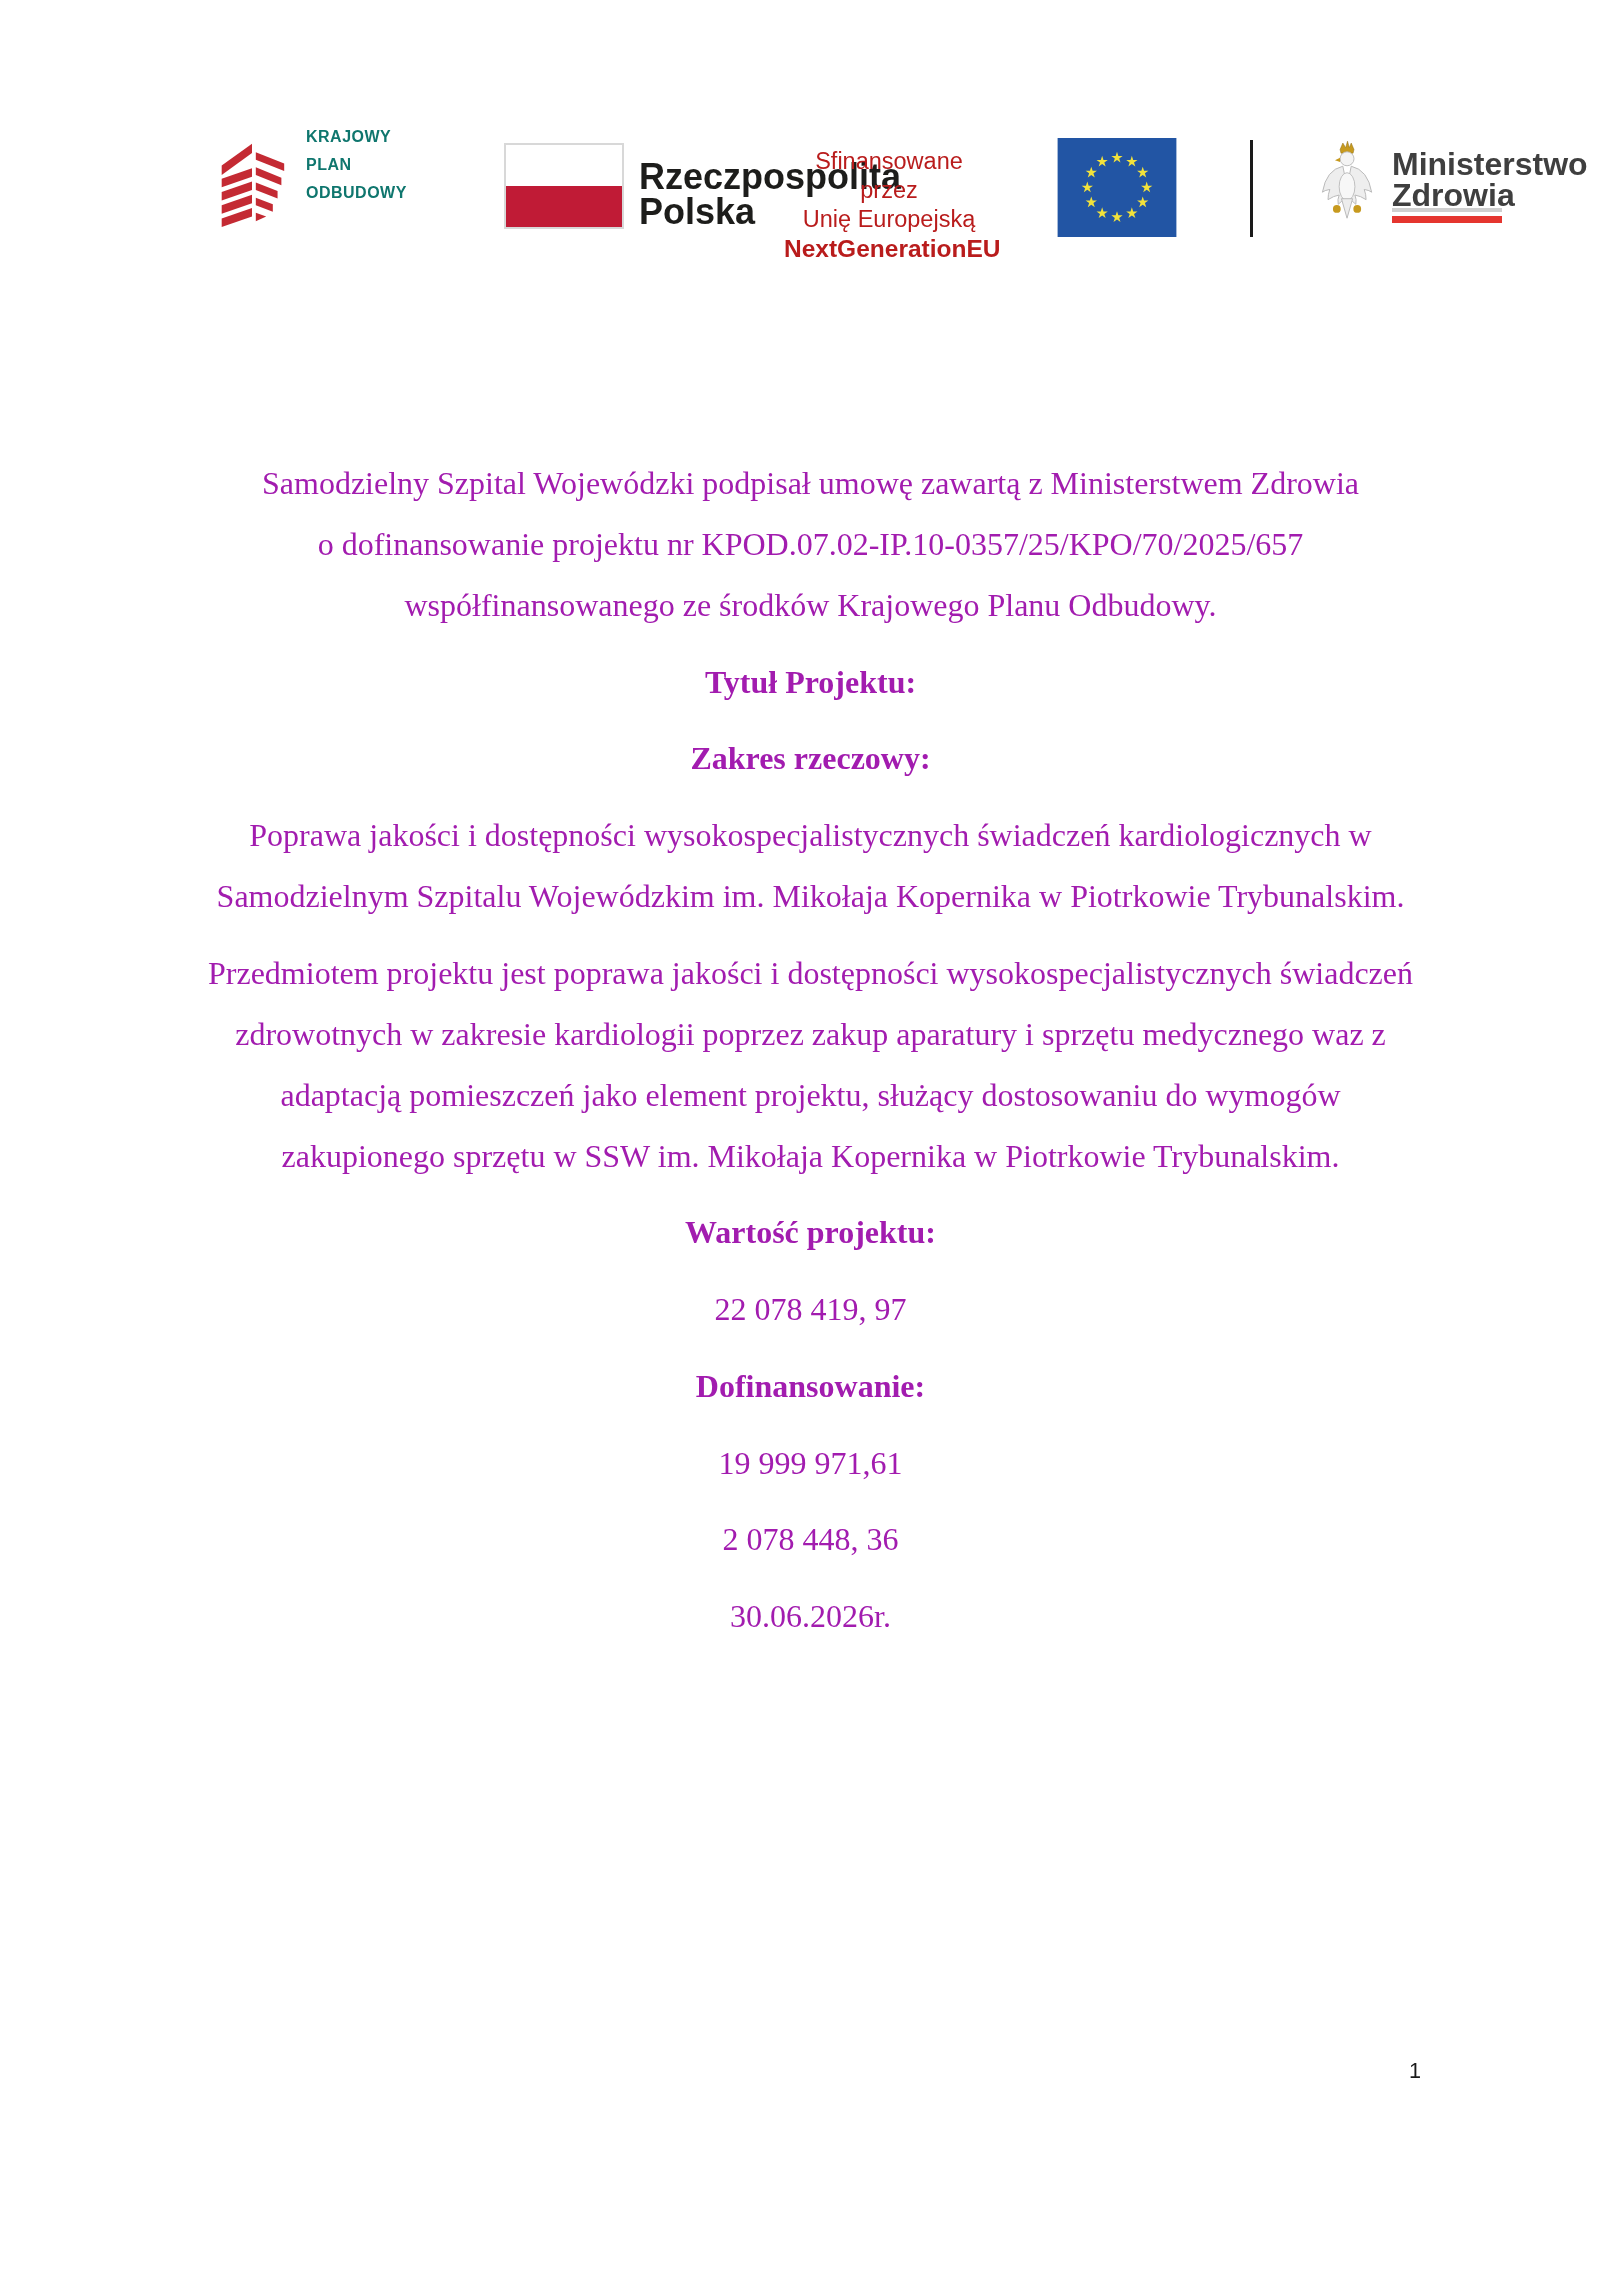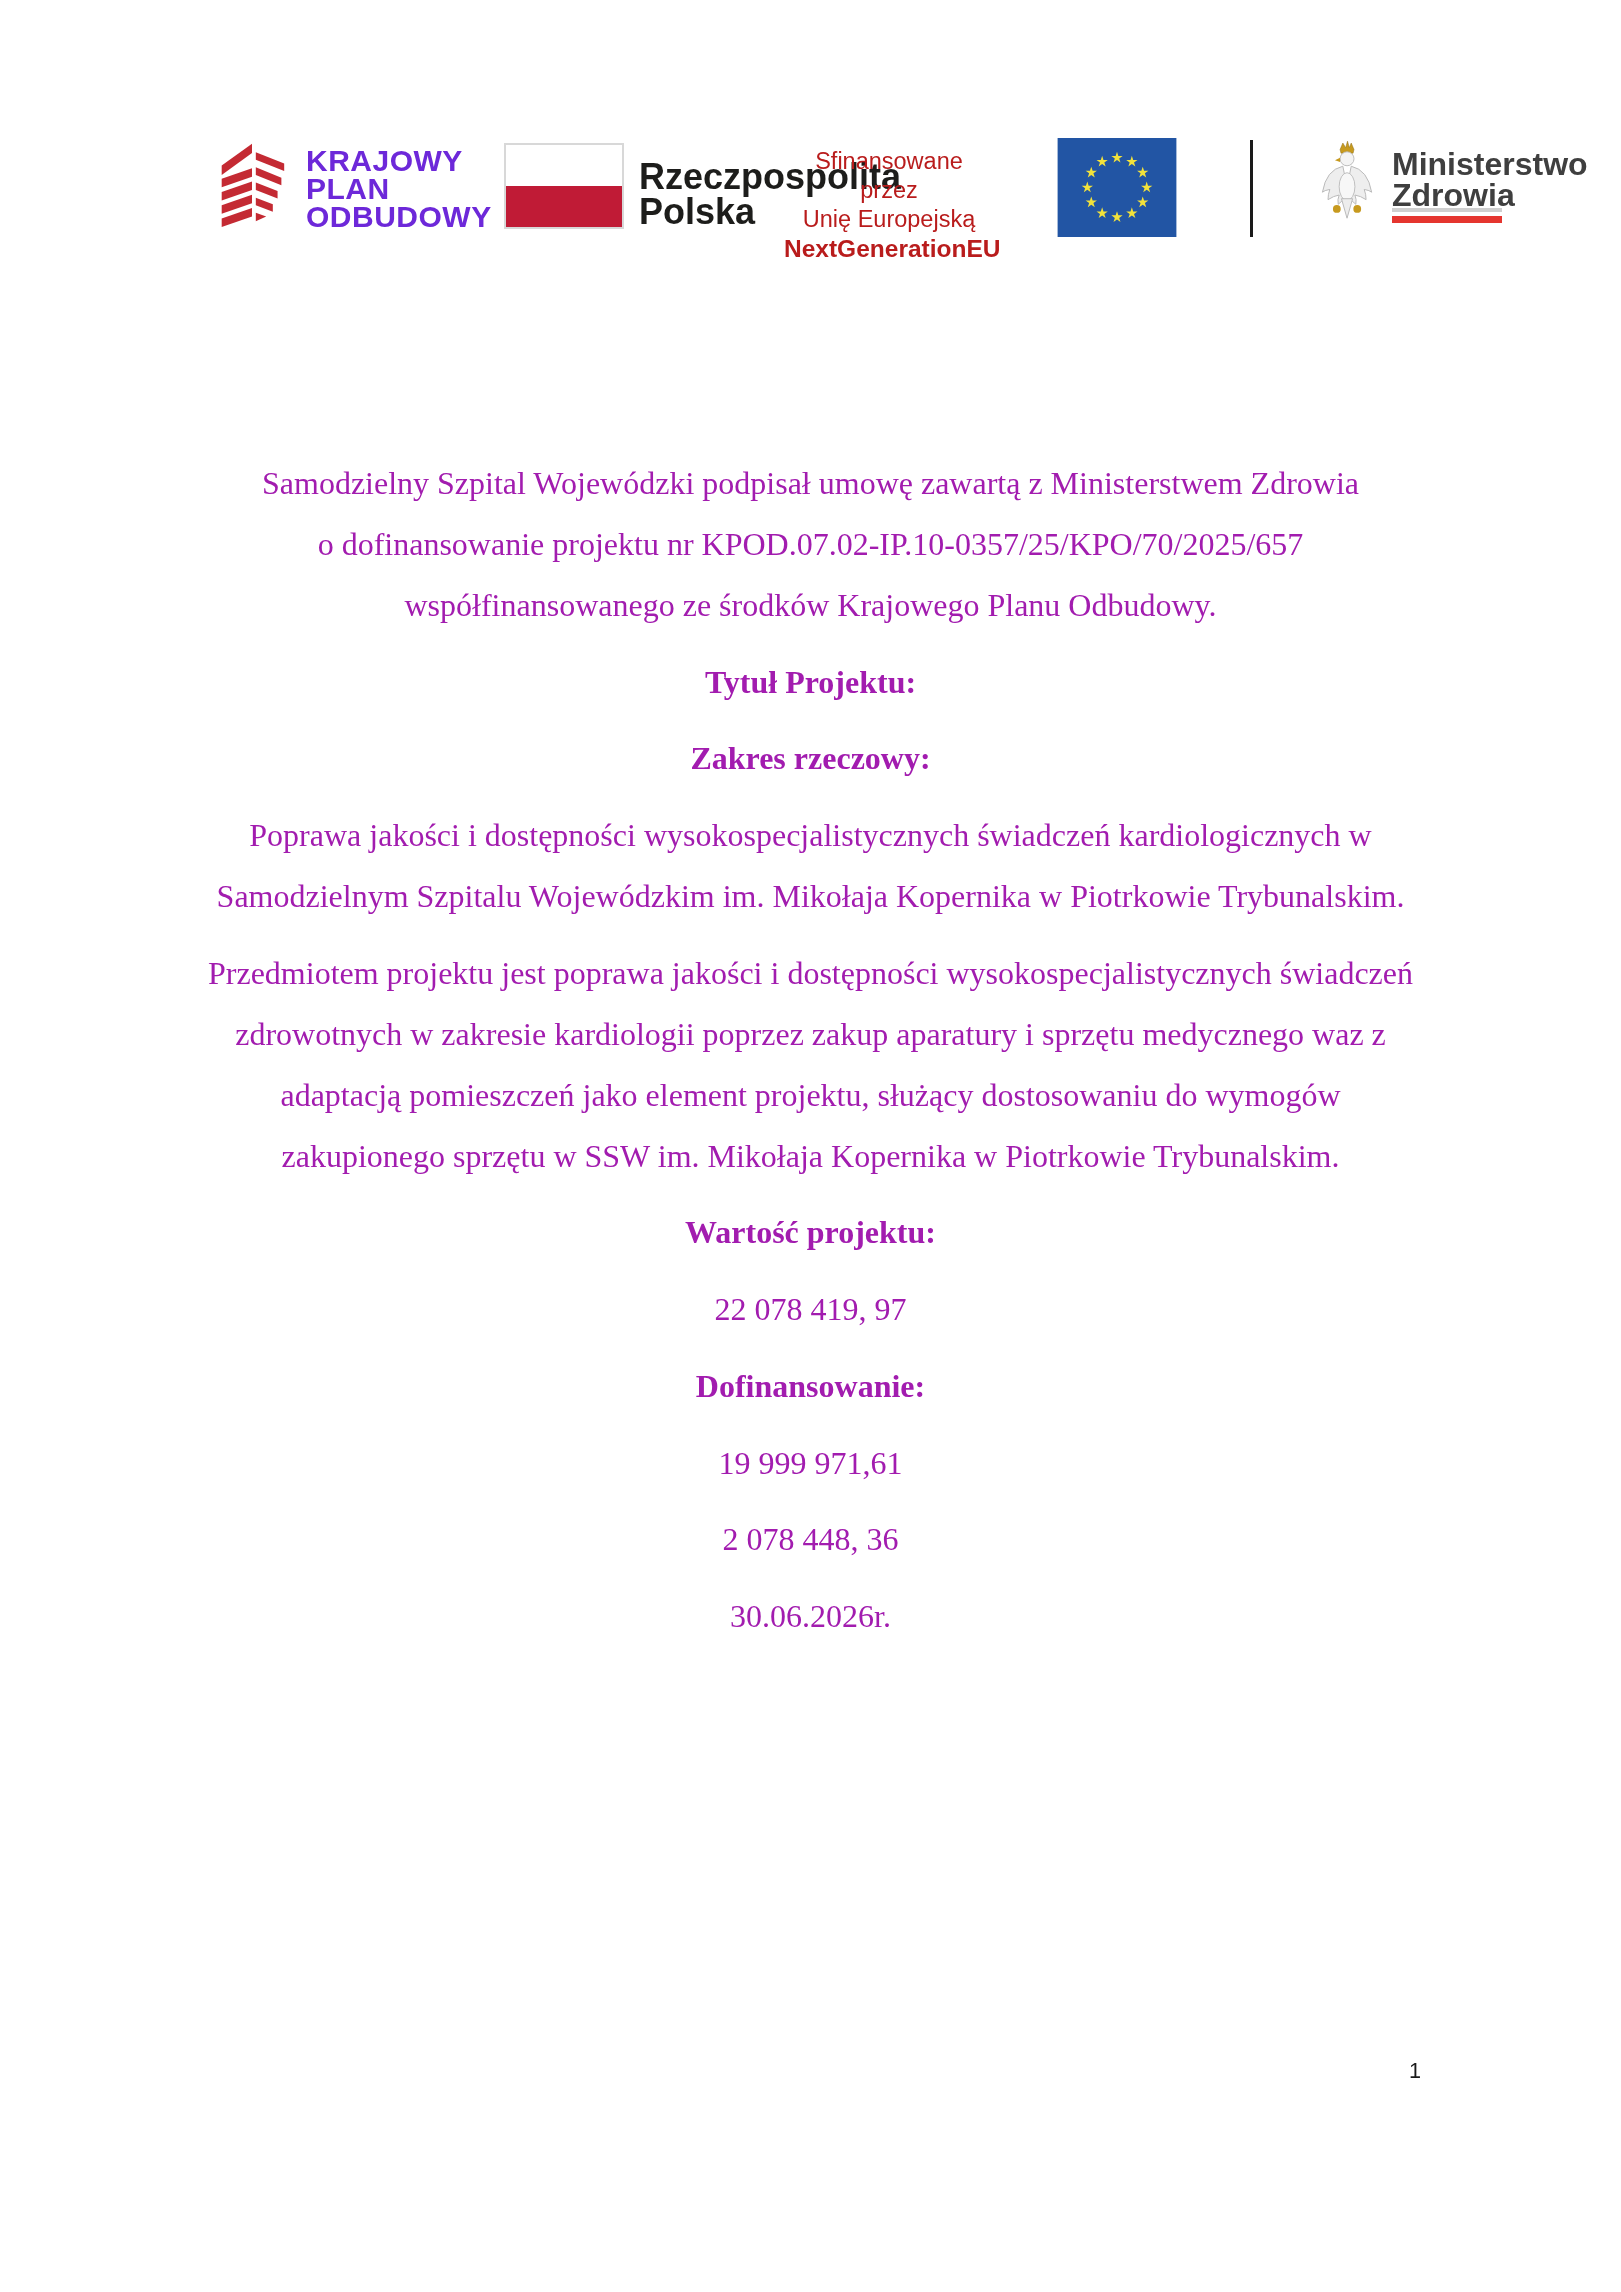--- a/index.html
+++ b/index.html
@@ -8,22 +8,22 @@
     width:1621px;height:2293px;
     background:#ffffff;
     margin:0 auto;
     overflow:hidden;
     font-family:"Liberation Sans",sans-serif;
   }
   
   .abs{position:absolute;}
   .kpo-icon{left:214px;top:137px;}
   .kpo-text{
-    left:306px;top:147px;
-    color:#6d28d9;font-weight:bold;font-size:30px;line-height:28px;
+    left:306px;top:123px;
+    color:#0f766e;font-weight:bold;font-size:16px;line-height:28px;
     letter-spacing:0.5px;
   }
   .pl-flag{
     left:504px;top:143px;width:116px;height:82px;
     border:2px solid #d8d8d8;box-sizing:content-box;
   }
   .pl-flag .half-white{height:50%;background:#ffffff;}
   .pl-flag .half-red{height:50%;background:#C01B36;}
   .pl-name{
     left:639px;top:159px;

